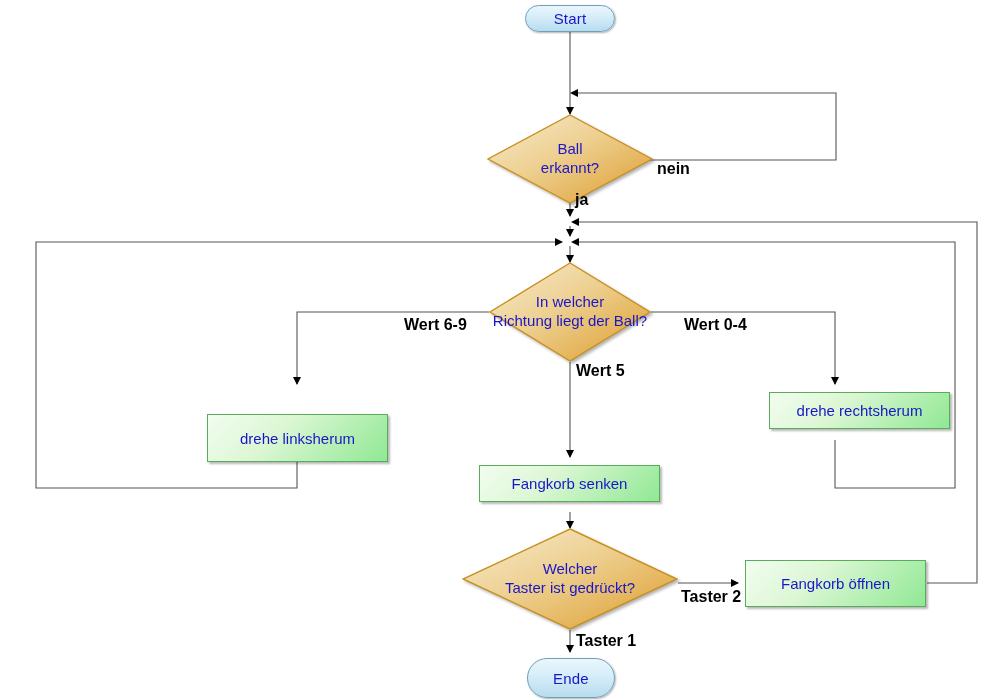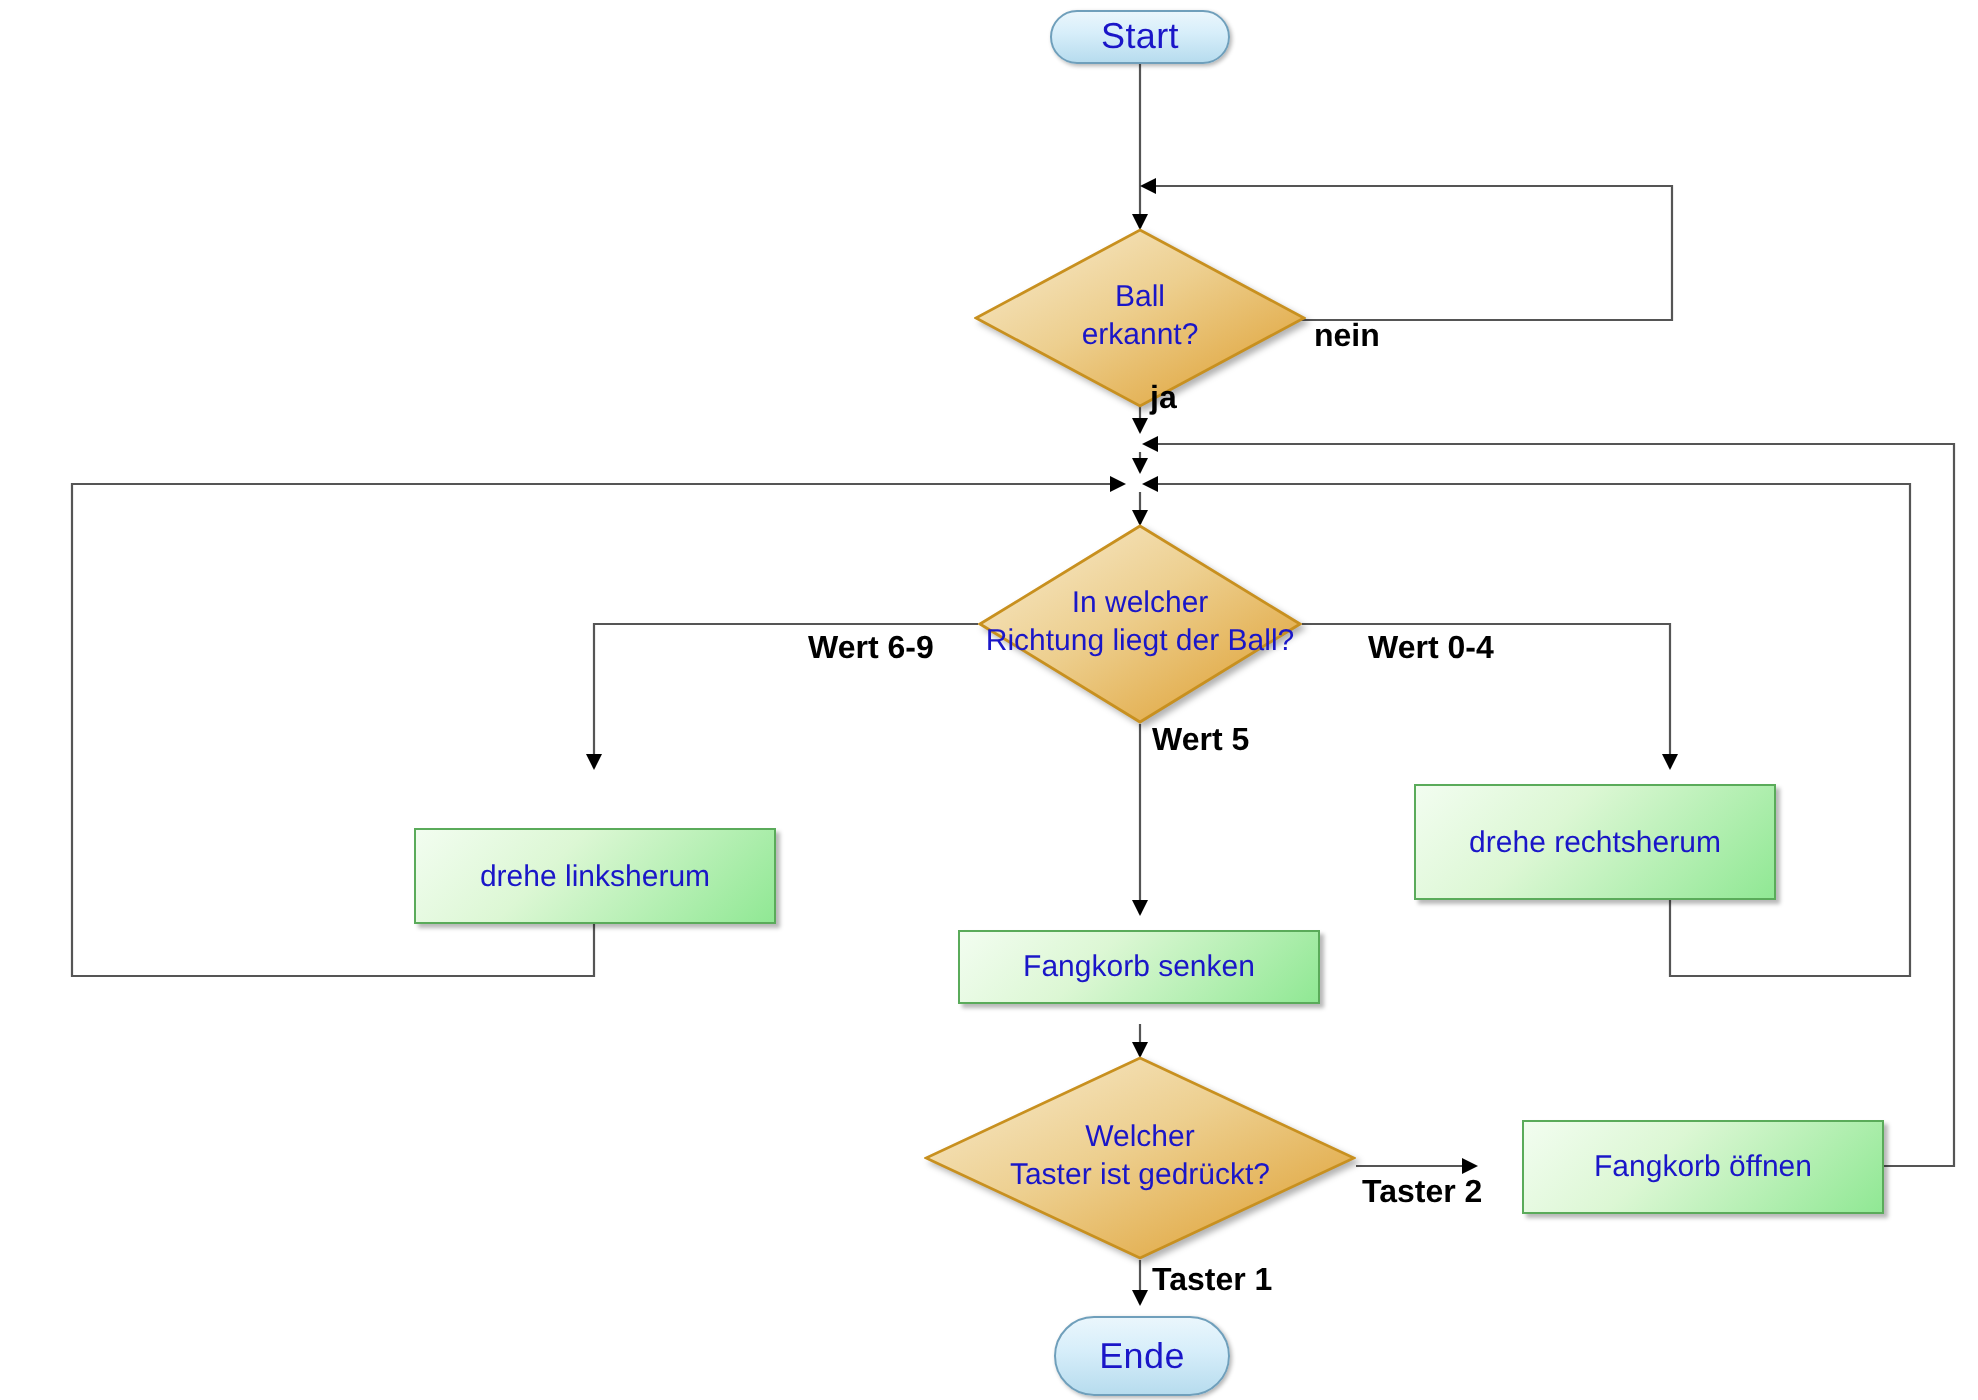--- a/index.html
+++ b/index.html
@@ -31,21 +31,21 @@
   
   .terminator {
     border-radius: 999px;
     border: 1px solid #6f9fbb;
     background: linear-gradient(to bottom, #eaf6fc 0%, #d7eefa 42%, #b7dcee 100%);
     box-shadow: 1px 1px 2px rgba(0,0,0,0.30);
     display: flex;
     align-items: center;
     justify-content: center;
     color: #1a16c8;
-    font-size: 18px;
+    font-size: 15px;
     letter-spacing: 0.2px;
   }
   
   .process {
     border: 1px solid #5aab5a;
     background: linear-gradient(135deg, #f2fdf0 0%, #dcf7d4 38%, #90e894 100%);
     box-shadow: 2px 2px 2px rgba(0,0,0,0.28);
     display: flex;
     align-items: center;
     justify-content: center;
@@ -168,21 +168,21 @@
     <div class="dlabel" style="width:215px;">
       <span>In welcher</span><br>
       <span>Richtung liegt der Ball?</span>
     </div>
   </div>
 
   <div class="node process" style="left:207px; top:392px; width:181px; height:48px;margin-top:22px;">
     <span>drehe linksherum</span>
   </div>
 
-  <div class="node process" style="left:707px; top:392px; width:181px; height:58px;">
+  <div class="node process" style="left:769px; top:392px; width:181px; height:37px;">
     <span>drehe rechtsherum</span>
   </div>
 
   <div class="node process" style="left:479px; top:465px; width:181px; height:37px;">
     <span>Fangkorb senken</span>
   </div>
 
   <div class="node decision" style="left:462px; top:528px; width:216px; height:102px;">
     <svg class="dshape" viewBox="0 0 216 102" preserveAspectRatio="none">
       <defs>
@@ -193,21 +193,21 @@
         </linearGradient>
       </defs>
       <polygon points="108,1 215,51 108,101 1,51" fill="url(#gdec3)" stroke="#c8901f" stroke-width="1.4"></polygon>
     </svg>
     <div class="dlabel">
       <span>Welcher</span><br>
       <span>Taster ist gedrückt?</span>
     </div>
   </div>
 
-  <div class="node process" style="left:745px; top:560px; width:181px; height:47px;margin-left:16px;">
+  <div class="node process" style="left:745px; top:560px; width:181px; height:47px;">
     <span>Fangkorb öffnen</span>
   </div>
 
   <div class="node terminator" style="left:527px; top:658px; width:88px; height:40px;">
     <span>Ende</span>
   </div>
 
   <div class="elabel" style="left:657px; top:160px;">nein</div>
 
   <div class="elabel" style="left:575px; top:191px;">ja</div>

